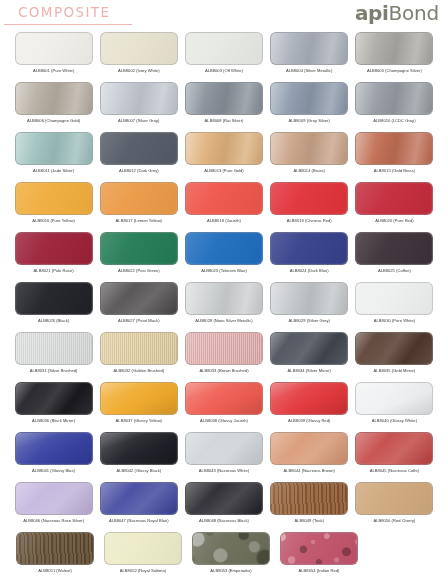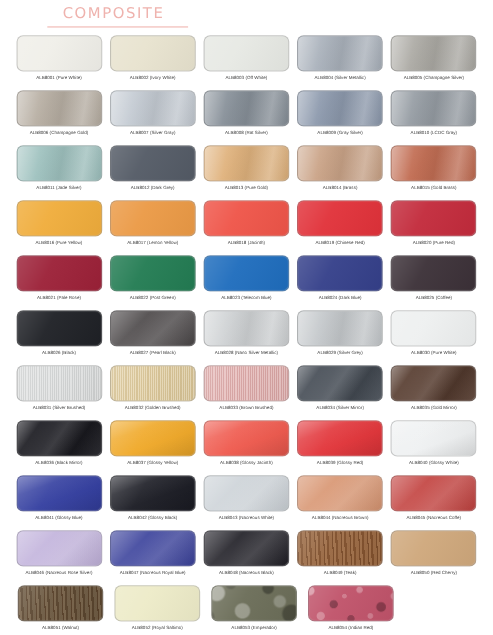--- a/index.html
+++ b/index.html
@@ -7,21 +7,20 @@
     margin: 0; padding: 0;
     width: 448px; height: 577px;
     background: #ffffff;
     font-family: "Liberation Sans", sans-serif;
     overflow: hidden;
   }
   #page {
     position: relative;
     width: 392px; height: 577px;
     background: #ffffff;
-    padding-left: 39px;
   }
 
   
   .header {
     position: relative;
     height: 32px;
     width: 448px;
   }
   .composite-wrap {
     position: absolute;
@@ -180,20 +179,21 @@
 </head>
 <body>
 
 <div id="page">
 
   <div class="header">
     <div class="composite-wrap">
       <div class="composite-title">COMPOSITE</div>
       <div class="composite-rule"></div>
     </div>
+    <div class="logo"><span class="bold">api</span><span class="thin">Bond</span></div>
   </div>
 
   <div class="grid" id="swatch-grid">
       <div class="row">
         <div class="cell">
           <div class="swatch" style="background: rgb(240, 239, 233);"></div>
           <div class="label">ALB8001 (Pure White)</div>
         </div>
         <div class="cell">
           <div class="swatch" style="background: rgb(232, 227, 207);"></div>

